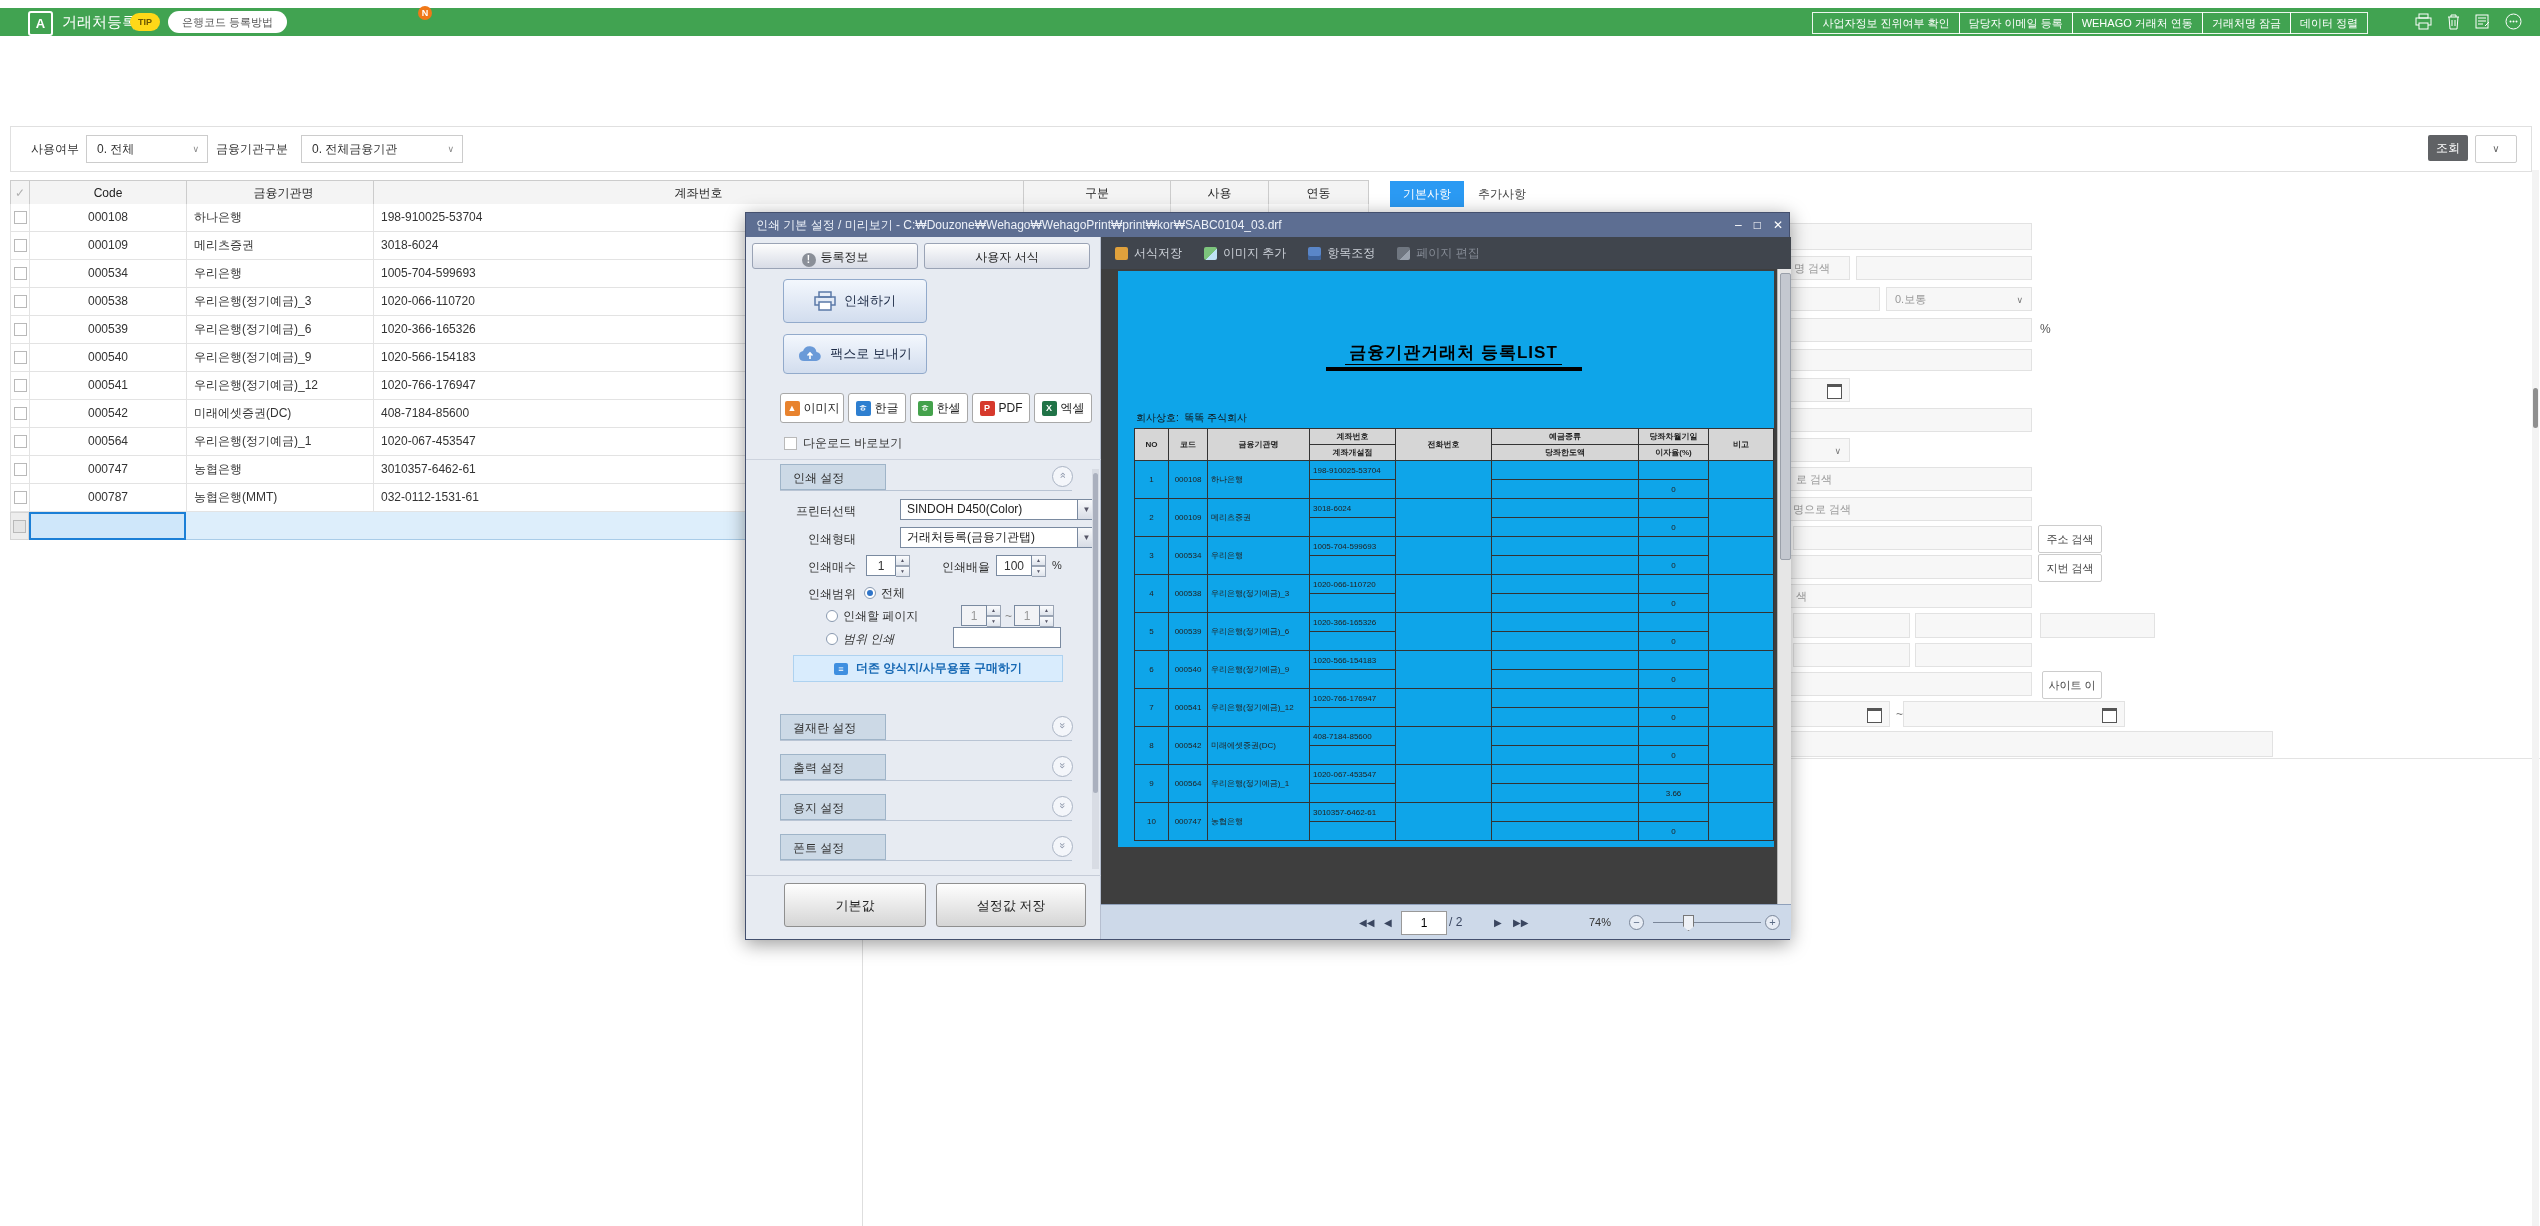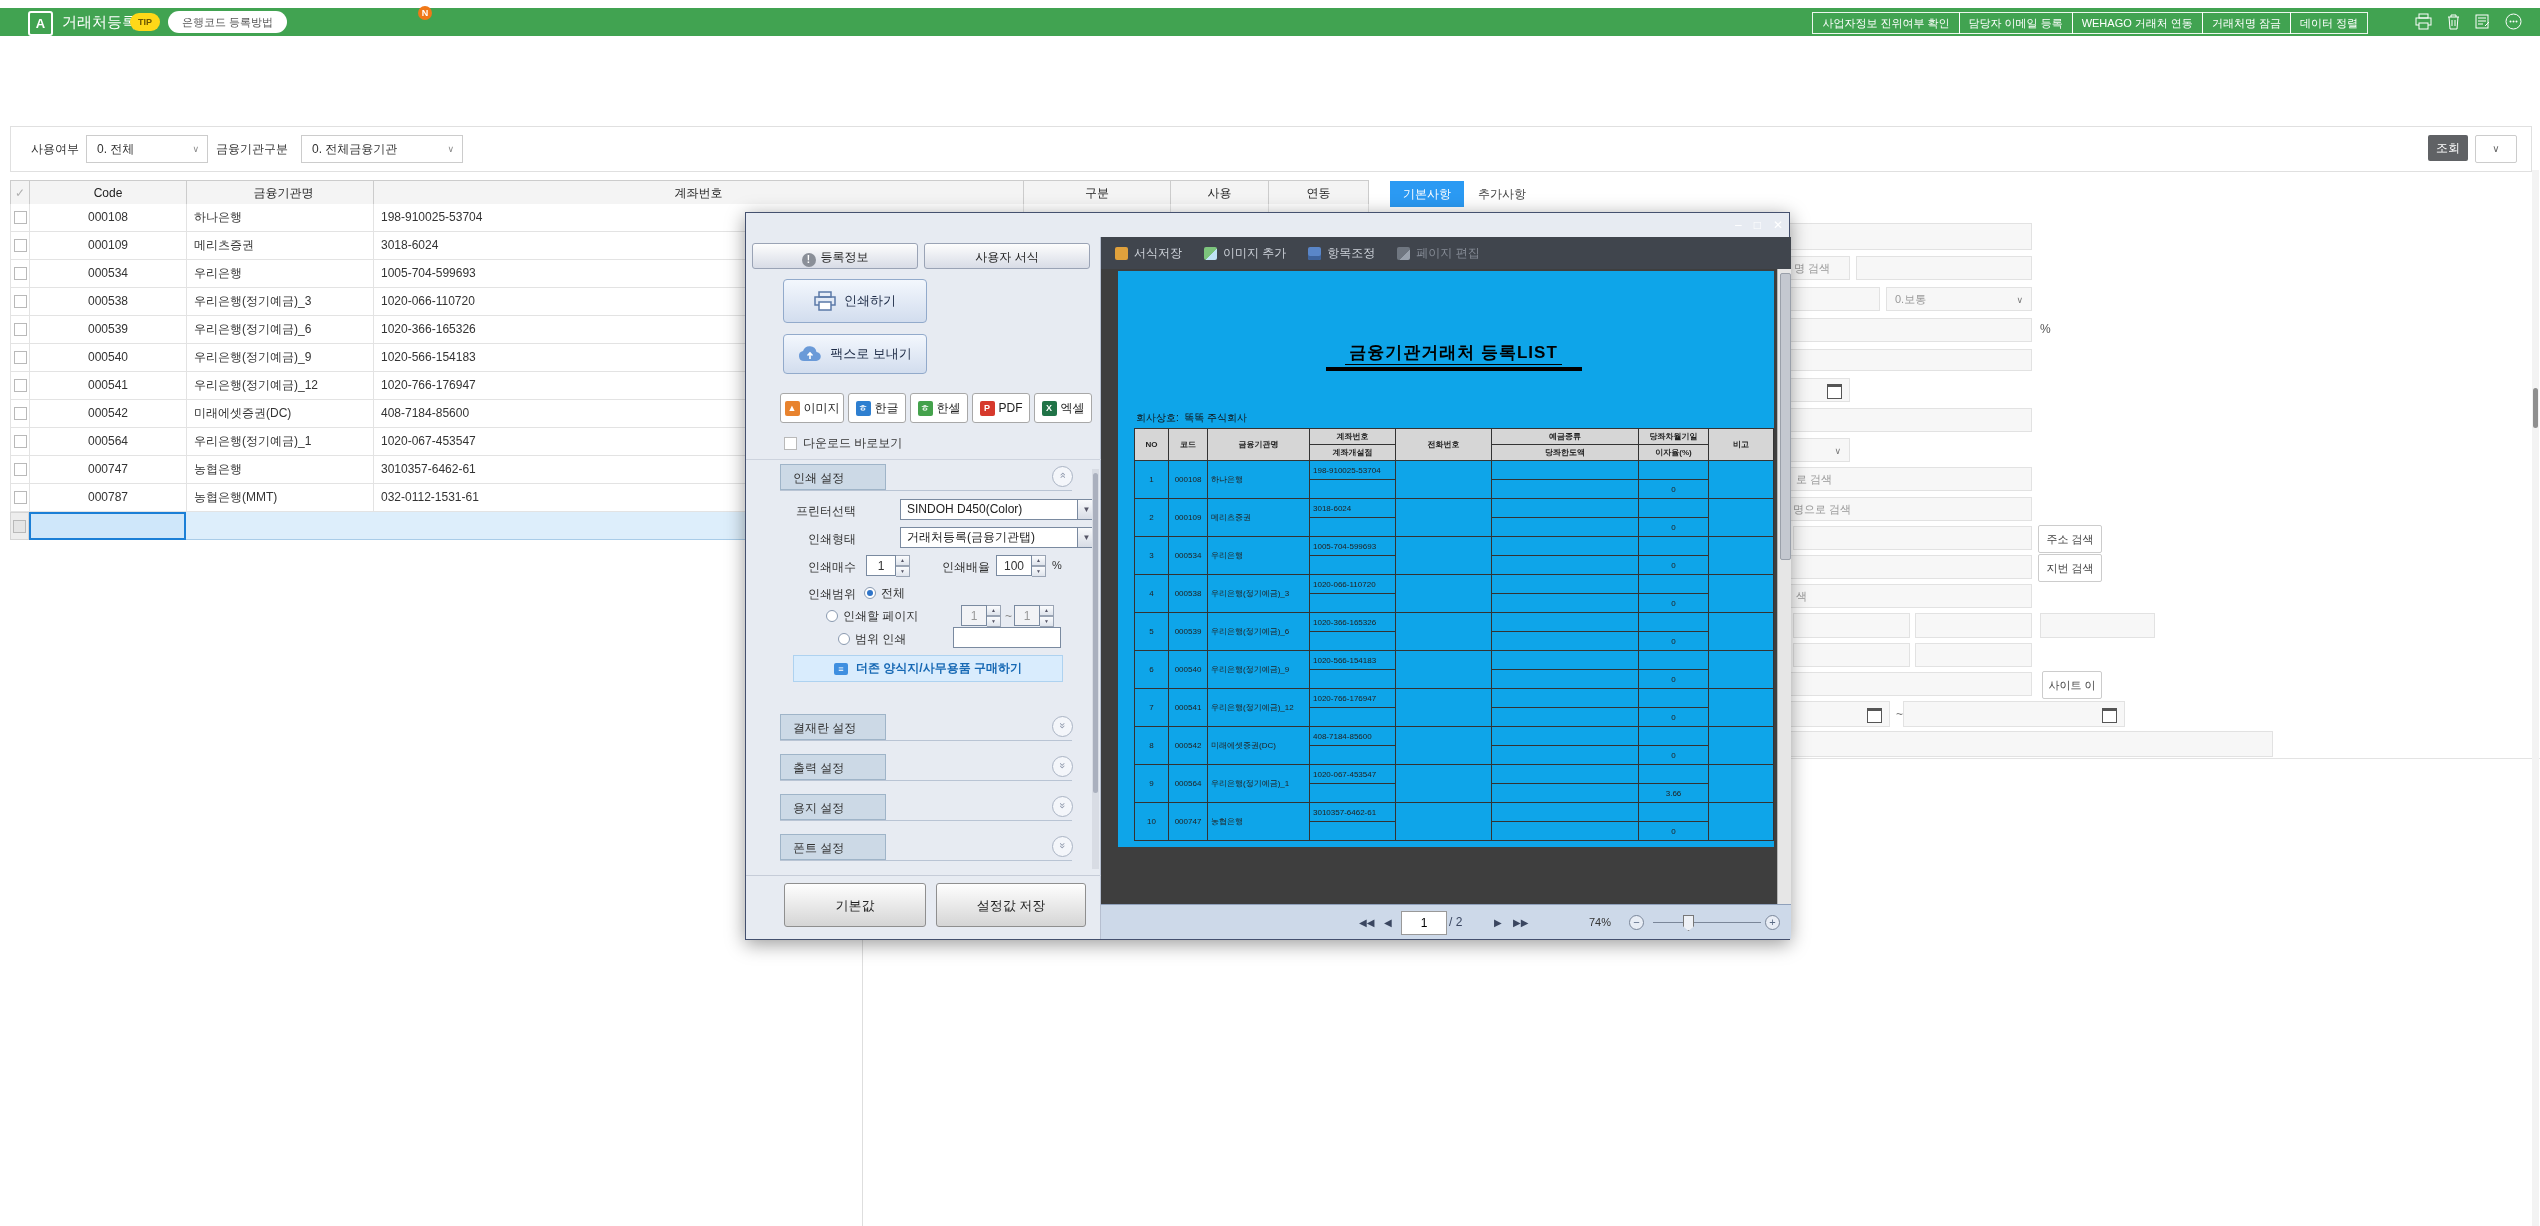--- a/index.html
+++ b/index.html
@@ -425,20 +425,21 @@
         <span class="cal" style="right:7px;top:6px;"></span>
       </div>
     <div class="abs" style="left:1896px;top:707px;color:#777;">~</div>
     <div class="f" style="left:1903px;top:701px;width:222px;height:26px;">
         <span class="cal" style="right:7px;top:6px;"></span>
       </div>
     <div class="f" style="left:1700px;top:731px;width:573px;height:26px;"></div>
   </div>
 
   <div class="dlg">
+    <div class="dlg-title"><span>인쇄 기본 설정 / 미리보기 -   C:₩Douzone₩Wehago₩WehagoPrint₩print₩kor₩SABC0104_03.drf</span></div>
     <div class="dlg-wbtns">
       <span>–</span>
       <span>□</span>
       <span>✕</span>
     </div>
 
     <div class="lpanel">
       <div class="ltab" style="left:6px;width:166px;">
         <span class="excl">!</span><span>등록정보</span>
       </div>
@@ -536,21 +537,21 @@
           </span>
       </div>
       <div class="abs" style="left:259px;top:372px;color:#888;">~</div>
       <div class="spin dis" style="left:268px;top:368px;">
         <span class="sv" style="width:26px;">1</span>
         <span class="sa">
             <span>▲</span>
             <span>▼</span>
           </span>
       </div>
-      <div class="rrow" style="left:92px;top:394px;">
+      <div class="rrow" style="left:80px;top:394px;font-style:italic;">
         <span class="radio"></span><span>범위 인쇄</span>
       </div>
       <div class="abs" style="left:207px;top:390px;width:108px;height:21px;background:#fff;border:1px solid #7a8aa0;box-sizing:border-box;"></div>
 
       <div class="buybtn" style="left:47px;top:418px;width:270px;height:27px;">
         <span class="buyic">≡</span>
           <span>더존 양식지/사무용품 구매하기</span>
       </div>
 
       <div class="sect" style="left:34px;top:477px;width:292px;">

